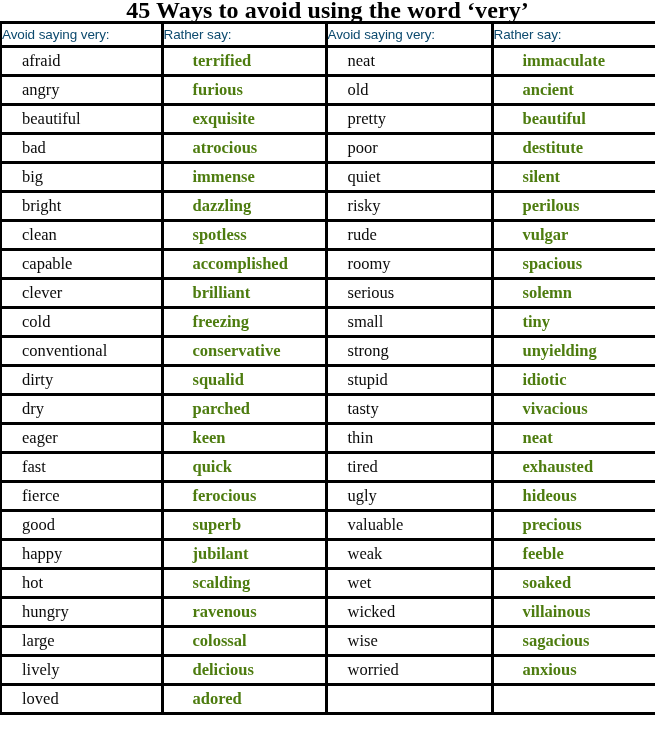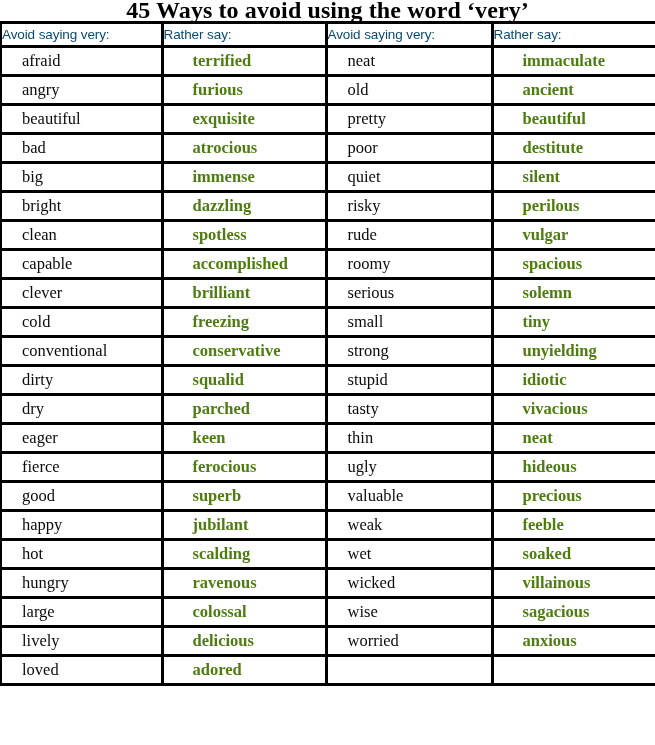--- a/index.html
+++ b/index.html
@@ -311,20 +311,34 @@
           </td>
           <td class="cell avoid">
             <span class="txt">thin</span>
           </td>
           <td class="cell rather">
             <span class="txt">neat</span>
           </td>
         </tr>
         <tr class="body-row">
           <td class="cell avoid">
+            <span class="txt">fast</span>
+          </td>
+          <td class="cell rather">
+            <span class="txt">quick</span>
+          </td>
+          <td class="cell avoid">
+            <span class="txt">tired</span>
+          </td>
+          <td class="cell rather">
+            <span class="txt">exhausted</span>
+          </td>
+        </tr>
+        <tr class="body-row">
+          <td class="cell avoid">
             <span class="txt">fierce</span>
           </td>
           <td class="cell rather">
             <span class="txt">ferocious</span>
           </td>
           <td class="cell avoid">
             <span class="txt">ugly</span>
           </td>
           <td class="cell rather">
             <span class="txt">hideous</span>

